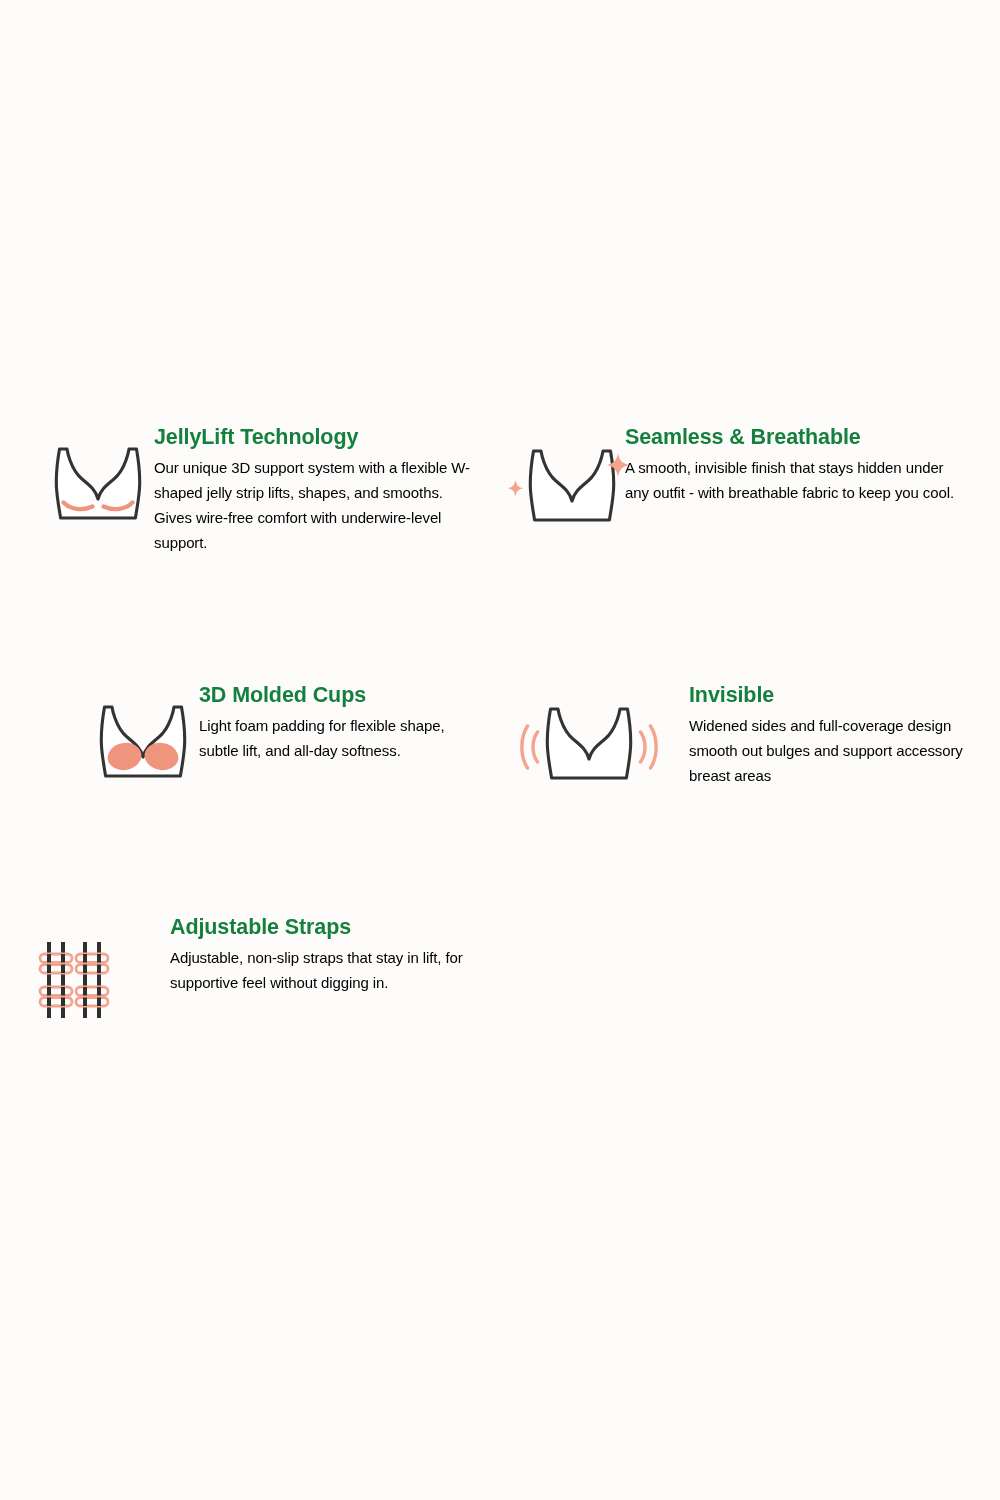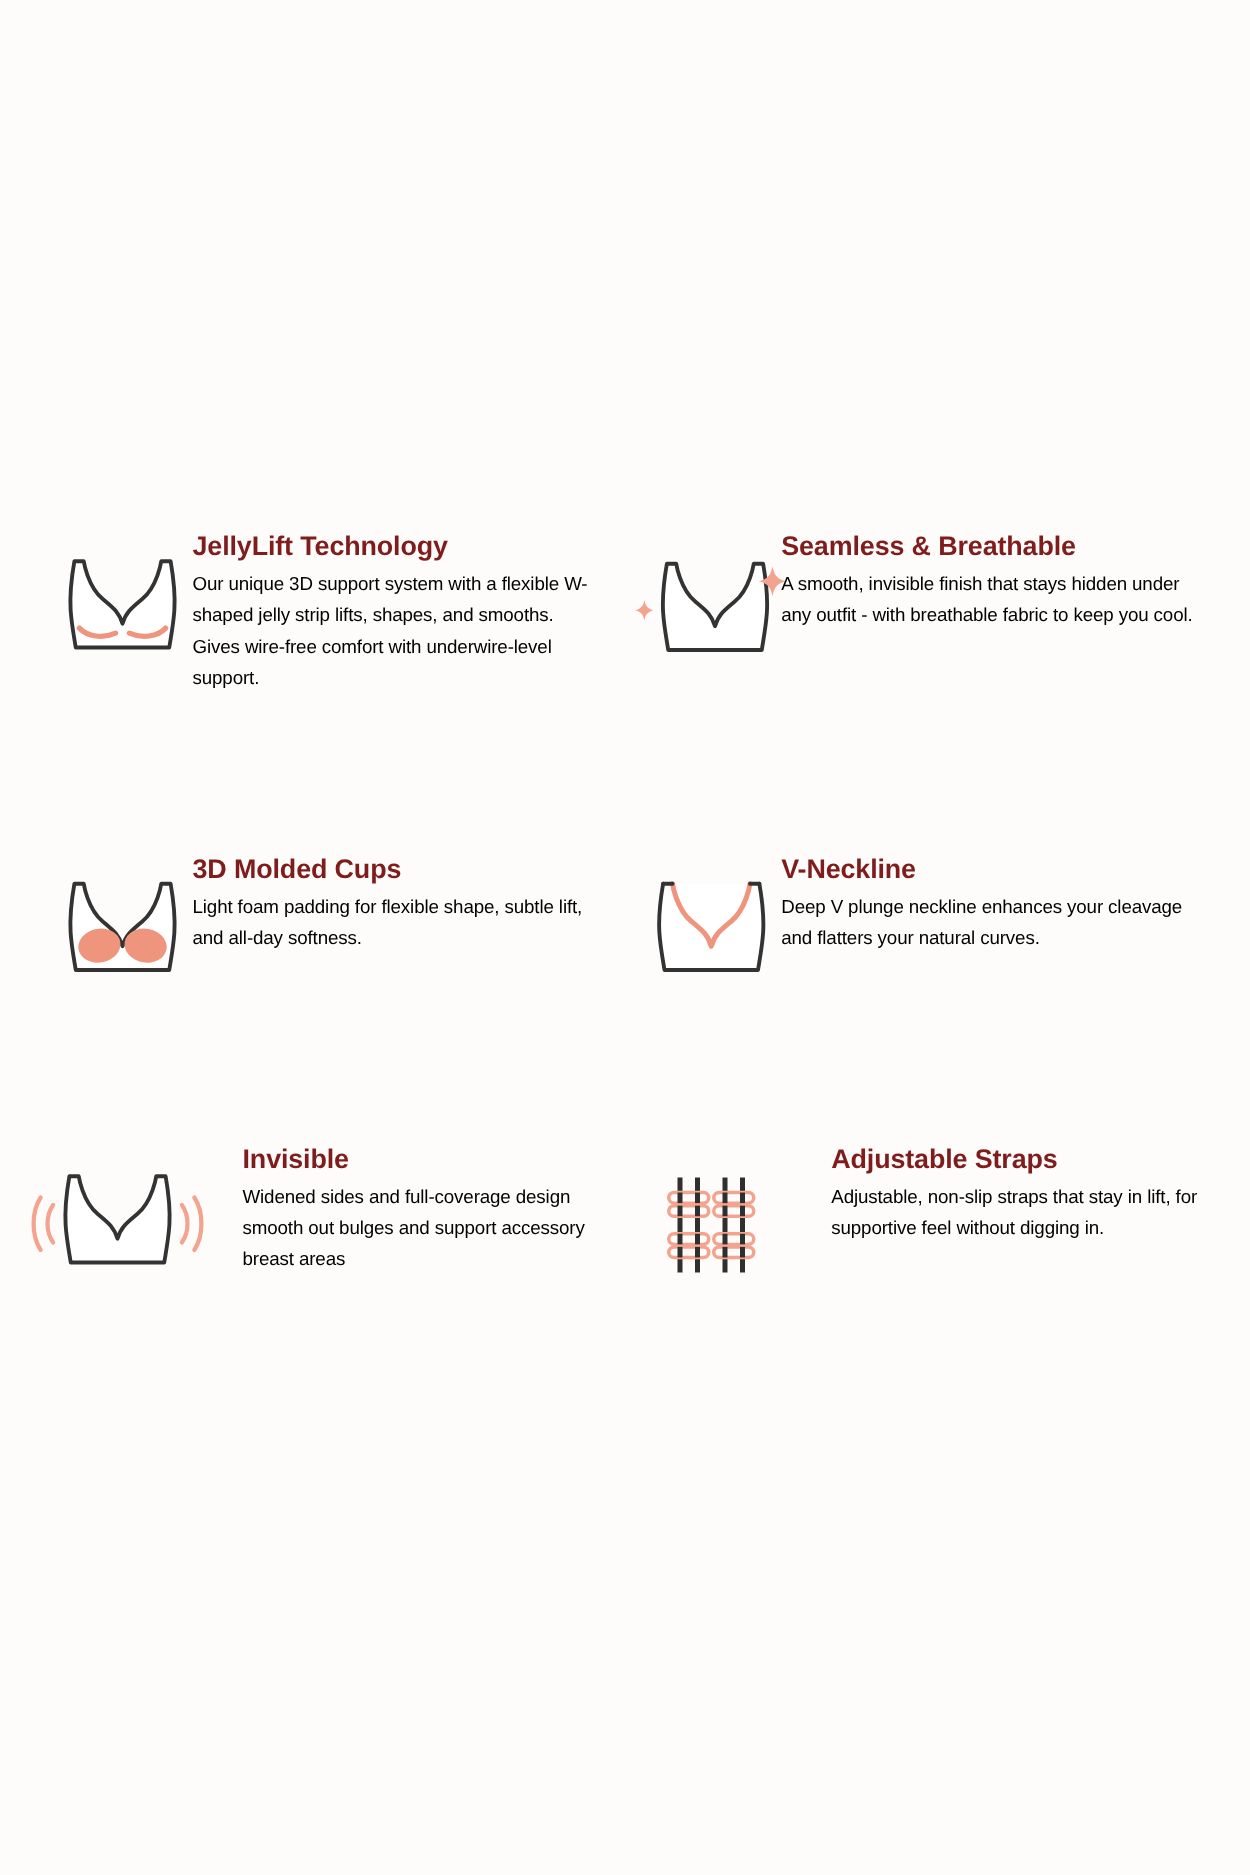--- a/index.html
+++ b/index.html
@@ -35,21 +35,21 @@
   }
 
   .feature {
     display: flex;
     align-items: flex-start;
     padding: 0;
   }
 
   
   .row-1 { height: 258px; }
-  .row-2 { height: 232px; }
+  .row-2 { height: 232px; margin-left: 45px; }
   .row-3 { height: 200px; gap: 40px; }
 
   .feature-icon {
     flex: 0 0 auto;
     width: 112px;
     height: 110px;
     display: flex;
     align-items: flex-start;
     justify-content: center;
     padding-top: 28px;
@@ -63,21 +63,21 @@
     flex: 1 1 auto;
     padding-top: 6px;
   }
 
   .col-left .feature-text { max-width: 324px; }
   .col-right .feature-text { max-width: 336px; }
 
   .feature-title {
     font-size: 21.5px;
     font-weight: 700;
-    color: #7f1d1d;
+    color: #15803d;
     letter-spacing: -0.1px;
     margin: 0 0 5px 0;
     line-height: 1.25;
   }
 
   .feature-desc {
     font-size: 15px;
     font-weight: 400;
     color: #000000;
     line-height: 1.66;
@@ -133,34 +133,20 @@
           <ellipse cx="27.5" cy="52.5" rx="17" ry="13.5" fill="#f0957d" transform="rotate(-10 27.5 52.5)"></ellipse>
           <ellipse cx="64.5" cy="52.5" rx="17" ry="13.5" fill="#f0957d" transform="rotate(10 64.5 52.5)"></ellipse>
         </svg>
       </div>
       <div class="feature-text">
         <h3 class="feature-title">3D Molded Cups</h3>
         <p class="feature-desc">Light foam padding for flexible shape, subtle lift, and all-day softness.</p>
       </div>
     </div>
 
-    <div class="feature col-right row-2">
-      <div class="feature-icon">
-        <svg width="92" height="78" viewBox="0 0 92 78" fill="none">
-          <path d="M7.5 3 C7.5 3 3.5 26 4.5 42 C5.2 53 7 62 8.6 72 L83.4 72 C85 62 86.8 53 87.5 42 C88.5 26 84.5 3 84.5 3" stroke="#333333" stroke-width="3.1" stroke-linejoin="round" stroke-linecap="round" fill="#ffffff"></path>
-          <path d="M15 3 C15 3 18 23 30 33 C39 40.5 43.5 44 46 53 C48.5 44 53 40.5 62 33 C74 23 77 3 77 3" stroke="#f0957d" stroke-width="4" stroke-linejoin="round" stroke-linecap="round" fill="none"></path>
-          <path d="M7.5 3 L15 3" stroke="#333333" stroke-width="3.1" stroke-linecap="round"></path>
-          <path d="M77 3 L84.5 3" stroke="#333333" stroke-width="3.1" stroke-linecap="round"></path>
-        </svg>
-      </div>
-      <div class="feature-text">
-        <h3 class="feature-title">V-Neckline</h3>
-        <p class="feature-desc">Deep V plunge neckline enhances your cleavage and flatters your natural curves.</p>
-      </div>
-    </div>
 
     <div class="feature col-left row-3">
       <div class="feature-icon">
         <svg width="132" height="80" viewBox="0 0 132 80" fill="none" style="margin-left:-8px;">
           <g transform="translate(20,2)">
             <path d="M7.5 3 C7.5 3 3.5 26 4.5 42 C5.2 53 7 62 8.6 72 L83.4 72 C85 62 86.8 53 87.5 42 C88.5 26 84.5 3 84.5 3 L77 3 C77 3 74 23 62 33 C53 40.5 48.5 44 46 53 C43.5 44 39 40.5 30 33 C18 23 15 3 15 3 Z" stroke="#333333" stroke-width="3.1" stroke-linejoin="round" stroke-linecap="round" fill="#ffffff"></path>
           </g>
 
           <path d="M14.5 28 C8.5 36.5 8.5 49.5 14.5 58" stroke="#f3a48f" stroke-width="3.4" stroke-linecap="round" fill="none"></path>
           <path d="M4.5 22 C-3 33.5 -3 52.5 4.5 64" stroke="#f3a48f" stroke-width="3.4" stroke-linecap="round" fill="none"></path>

